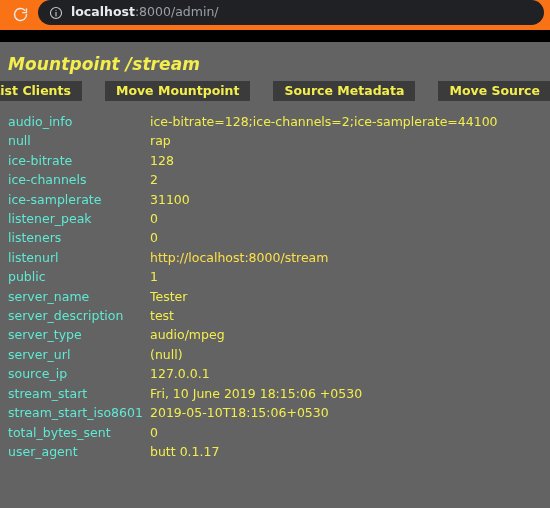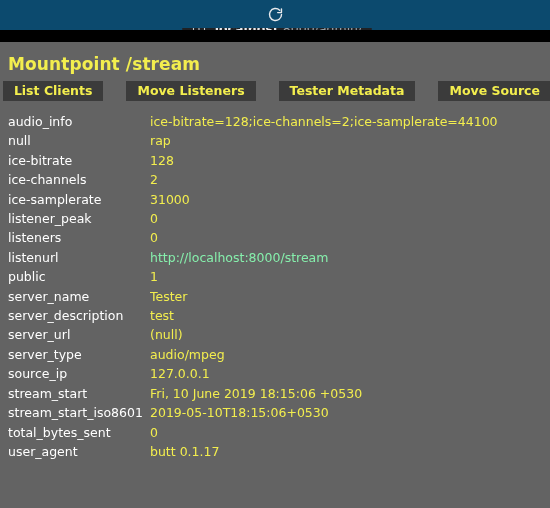--- a/index.html
+++ b/index.html
@@ -12,26 +12,25 @@
     overflow: hidden;
     background: #636363;
     font-family: "DejaVu Sans", "Liberation Sans", sans-serif;
   }
 
   
   .browser-chrome {
     position: relative;
     width: 550px;
     height: 30px;
-    background: #0c4a6e;
-    display: flex;
-    align-items: center;
+    background: #f97316;
+    display: flex;
+    align-items: flex-start;
     box-sizing: border-box;
     padding: 0 6px;
-    flex-direction: column;
   }
   .reload-btn {
     width: 28px;
     height: 28px;
     display: flex;
     align-items: center;
     justify-content: center;
     flex: 0 0 auto;
     border-radius: 50%;
   }
@@ -89,20 +88,21 @@
   }
 
   .page-title {
     color: #f3ee4e;
     font-size: 17px;
     font-weight: bold;
     margin: 0;
     padding: 12px 0 0 8px;
     letter-spacing: 0.1px;
     white-space: nowrap;
+    font-style: italic;
   }
 
   .button-row {
     display: flex;
     justify-content: flex-end;
     align-items: center;
     gap: 23px;
     padding: 7px 0 0 0;
     margin-right: -1px;
   }
@@ -130,31 +130,31 @@
   .info-table tr { height: 19.4px; }
   .info-table td {
     padding: 0;
     font-size: 12.5px;
     line-height: 19.4px;
     vertical-align: top;
     white-space: nowrap;
     overflow: hidden;
   }
   td.cell-label {
-    color: #ffffff;
+    color: #5eead4;
     width: 150px;
     padding-left: 8px;
     box-sizing: border-box;
   }
   td.cell-value {
     color: #f3ee4e;
     margin-top: 20px;
   }
   td.cell-value a {
-    color: #86efac;
+    color: #fde047;
     text-decoration: none;
   }
 </style>
 </head>
 <body>
 
 <div class="browser-chrome">
   <div class="reload-btn">
     <span>
       <svg width="17" height="17" viewBox="0 0 24 24" fill="none" stroke="#e8eaed" stroke-width="2" stroke-linecap="round" stroke-linejoin="round">
@@ -176,22 +176,22 @@
 </div>
 
 <div class="black-strip"></div>
 
 <div class="page">
 
   <h1 class="page-title">Mountpoint /stream</h1>
 
   <div class="button-row">
     <a class="nav-button" href="#">List Clients</a>
-    <a class="nav-button" href="#">Move Listeners</a>
-    <a class="nav-button" href="#">Tester Metadata</a>
+    <a class="nav-button" href="#">Move Mountpoint</a>
+    <a class="nav-button" href="#">Source Metadata</a>
     <a class="nav-button" href="#">Move Source</a>
   </div>
 
   <table class="info-table">
     <tbody>
         <tr>
           <td class="cell-label">audio_info</td>
           <td class="cell-value">ice-bitrate=128;ice-channels=2;ice-samplerate=44100</td>
         </tr>
         <tr>
@@ -201,21 +201,21 @@
         <tr>
           <td class="cell-label">ice-bitrate</td>
           <td class="cell-value">128</td>
         </tr>
         <tr>
           <td class="cell-label">ice-channels</td>
           <td class="cell-value">2</td>
         </tr>
         <tr>
           <td class="cell-label">ice-samplerate</td>
-          <td class="cell-value">31000</td>
+          <td class="cell-value">31100</td>
         </tr>
         <tr>
           <td class="cell-label">listener_peak</td>
           <td class="cell-value">0</td>
         </tr>
         <tr>
           <td class="cell-label">listeners</td>
           <td class="cell-value">0</td>
         </tr>
         <tr>
@@ -228,28 +228,28 @@
         </tr>
         <tr>
           <td class="cell-label">server_name</td>
           <td class="cell-value">Tester</td>
         </tr>
         <tr>
           <td class="cell-label">server_description</td>
           <td class="cell-value">test</td>
         </tr>
         <tr>
+          <td class="cell-label">server_type</td>
+          <td class="cell-value">audio/mpeg</td>
+        </tr>
+        <tr>
           <td class="cell-label">server_url</td>
           <td class="cell-value">(null)</td>
         </tr>
         <tr>
-          <td class="cell-label">server_type</td>
-          <td class="cell-value">audio/mpeg</td>
-        </tr>
-        <tr>
           <td class="cell-label">source_ip</td>
           <td class="cell-value">127.0.0.1</td>
         </tr>
         <tr>
           <td class="cell-label">stream_start</td>
           <td class="cell-value">Fri, 10 June 2019 18:15:06 +0530</td>
         </tr>
         <tr>
           <td class="cell-label">stream_start_iso8601</td>
           <td class="cell-value">2019-05-10T18:15:06+0530</td>

